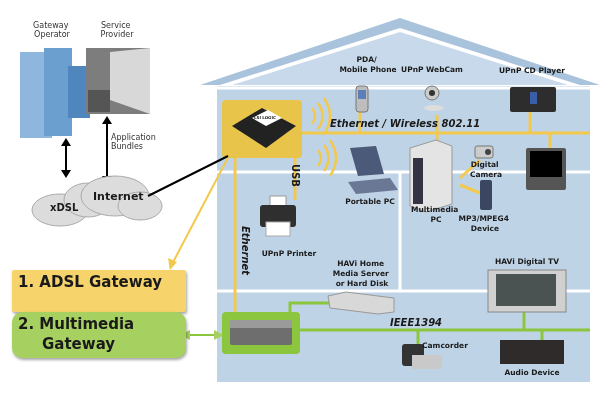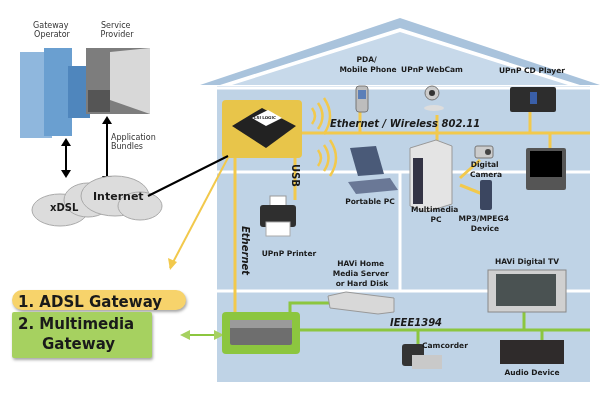--- a/index.html
+++ b/index.html
@@ -193,19 +193,19 @@
   <text class="lbl" text-anchor="middle" font-size="7.5">
     <tspan x="362" y="266">HAVi Home</tspan>
     <tspan x="362" y="276">Media Server</tspan>
     <tspan x="362" y="286">or Hard Disk</tspan>
   </text>
   <text class="lbl" x="527" y="264" text-anchor="middle" font-size="7.5">HAVi Digital TV</text>
   <text class="lbl" x="422" y="348" font-size="7.5">Camcorder</text>
   <text class="lbl" x="532" y="375" text-anchor="middle" font-size="7.5">Audio Device</text>
 </svg>
 
-<div style="position:absolute;left:12px;top:270px;width:174px;height:20px;background:#f7d36b;border-radius:10px;box-shadow:1px 2px 3px rgba(0,0,0,0.35);margin-top:20px;">
+<div style="position:absolute;left:12px;top:270px;width:174px;height:42px;background:#f7d36b;border-radius:2px;box-shadow:1px 2px 3px rgba(0,0,0,0.35);">
   <span class="box-text" style="left:6px;top:3px;font-size:15px;">1. ADSL Gateway</span>
 </div>
-<div style="position:absolute;left:12px;top:312px;width:140px;height:46px;background:#a6d160;border-radius:2px;box-shadow:1px 2px 3px rgba(0,0,0,0.35);">
+<div style="position:absolute;left:12px;top:312px;width:174px;height:46px;background:#a6d160;border-radius:10px;box-shadow:1px 2px 3px rgba(0,0,0,0.35);">
   <span class="box-text" style="left:6px;top:3px;font-size:15px;">2. Multimedia</span>
   <span class="box-text" style="left:30px;top:23px;font-size:15px;">Gateway</span>
 </div>
 
 </body></html>

